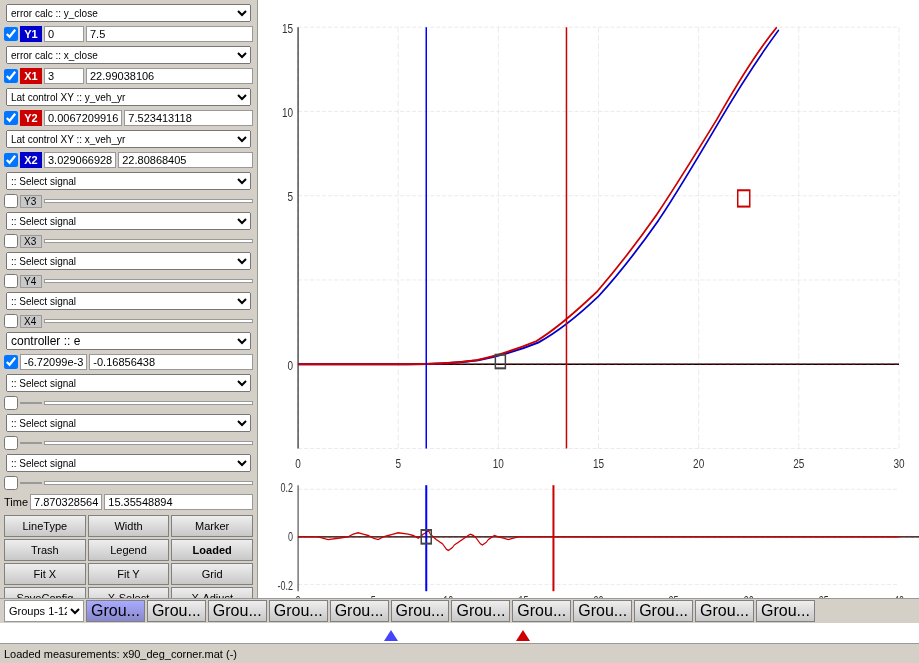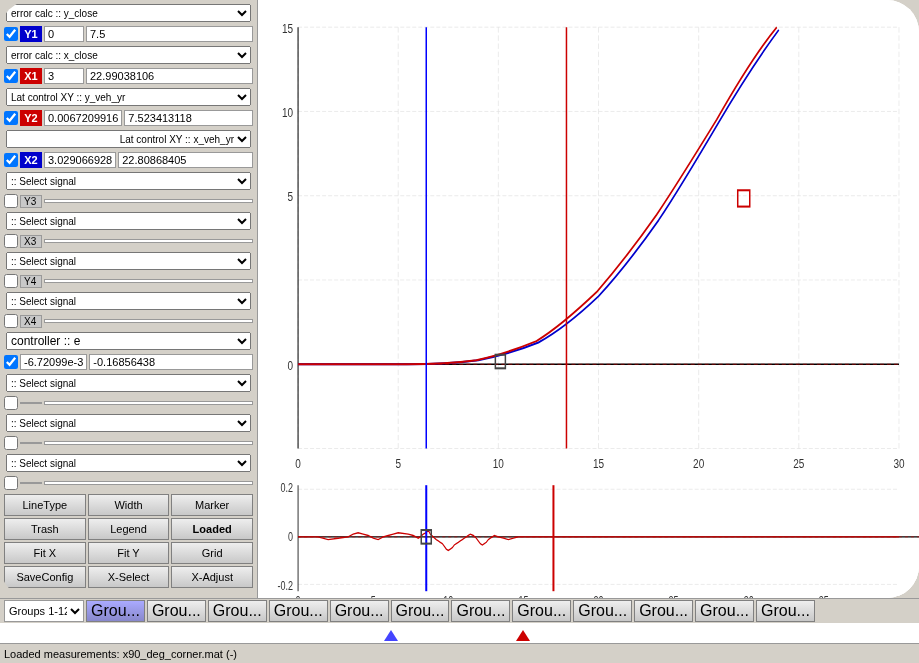--- a/index.html
+++ b/index.html
@@ -1,20 +1,20 @@
 <!DOCTYPE html>
 <html><head>
   <meta charset="utf-8">
   <style>
     * { box-sizing: border-box; margin: 0; padding: 0; }
     body { font-family: Arial, sans-serif; font-size: 11px; background: #d4d0c8; width: 919px; height: 663px; overflow: hidden; }
 
     .main-container { display: flex; width: 919px; height: 663px; flex-direction: column; }
 
-    .top-area { display: flex; flex: 1; overflow: hidden; border-radius: 32px; }
+    .top-area { display: flex; flex: 1; overflow: hidden; }
 
     .left-panel { width: 258px; min-width: 258px; background: #d4d0c8; padding: 2px; display: flex; flex-direction: column; gap: 1px; overflow-y: auto; border-right: 1px solid #999; }
 
     .section-header { background: #d4d0c8; padding: 2px 4px; font-size: 11px; display: flex; align-items: center; justify-content: space-between; }
     .section-header select { width: 100%; height: 18px; font-size: 10px; }
 
     .value-row { display: flex; align-items: center; gap: 2px; padding: 1px 2px; }
     .checkbox { width: 14px; height: 14px; }
     .signal-tag { font-size: 11px; font-weight: bold; padding: 1px 3px; border: 1px solid #666; min-width: 22px; text-align: center; }
     .tag-y1 { background: #0000cc; color: white; border-color: #0000cc; }
@@ -83,21 +83,21 @@
         </select>
       </div>
       <div class="value-row">
         <input type="checkbox" class="checkbox" checked="" style="">
         <span class="signal-tag tag-y2">Y2</span>
         <span class="value-box">0.0067209916</span>
         <span class="value-box-wide">7.523413118</span>
       </div>
 
       <div class="section-header">
-        <select style="width:100%;height:18px;font-size:10px;text-align:right;">
+        <select style="width:100%;height:18px;font-size:10px;">
           <option>Lat control XY :: x_veh_yr</option>
         </select>
       </div>
       <div class="value-row">
         <input type="checkbox" class="checkbox" checked="" style="">
         <span class="signal-tag tag-x2">X2</span>
         <span class="value-box">3.029066928</span>
         <span class="value-box-wide">22.80868405</span>
       </div>
 
@@ -182,20 +182,25 @@
         <select style="width:100%;height:18px;font-size:10px;">
           <option>:: Select signal</option>
         </select>
       </div>
       <div class="value-row">
         <input type="checkbox" class="checkbox" style="">
         <span class="small-tag" style="width:22px;"></span>
         <span class="value-box-wide"></span>
       </div>
 
+      <div class="time-row">
+        <span class="time-label">Time</span>
+        <span class="value-box">7.870328564</span>
+        <span class="value-box-wide">15.35548894</span>
+      </div>
 
       <div class="button-area">
         <div class="btn-row">
           <button class="btn" style="flex:1;">LineType</button>
           <button class="btn" style="flex:1;">Width</button>
           <button class="btn" style="flex:1;">Marker</button>
         </div>
         <div class="btn-row">
           <button class="btn" style="flex:1;">Trash</button>
           <button class="btn" style="flex:1;">Legend</button>

